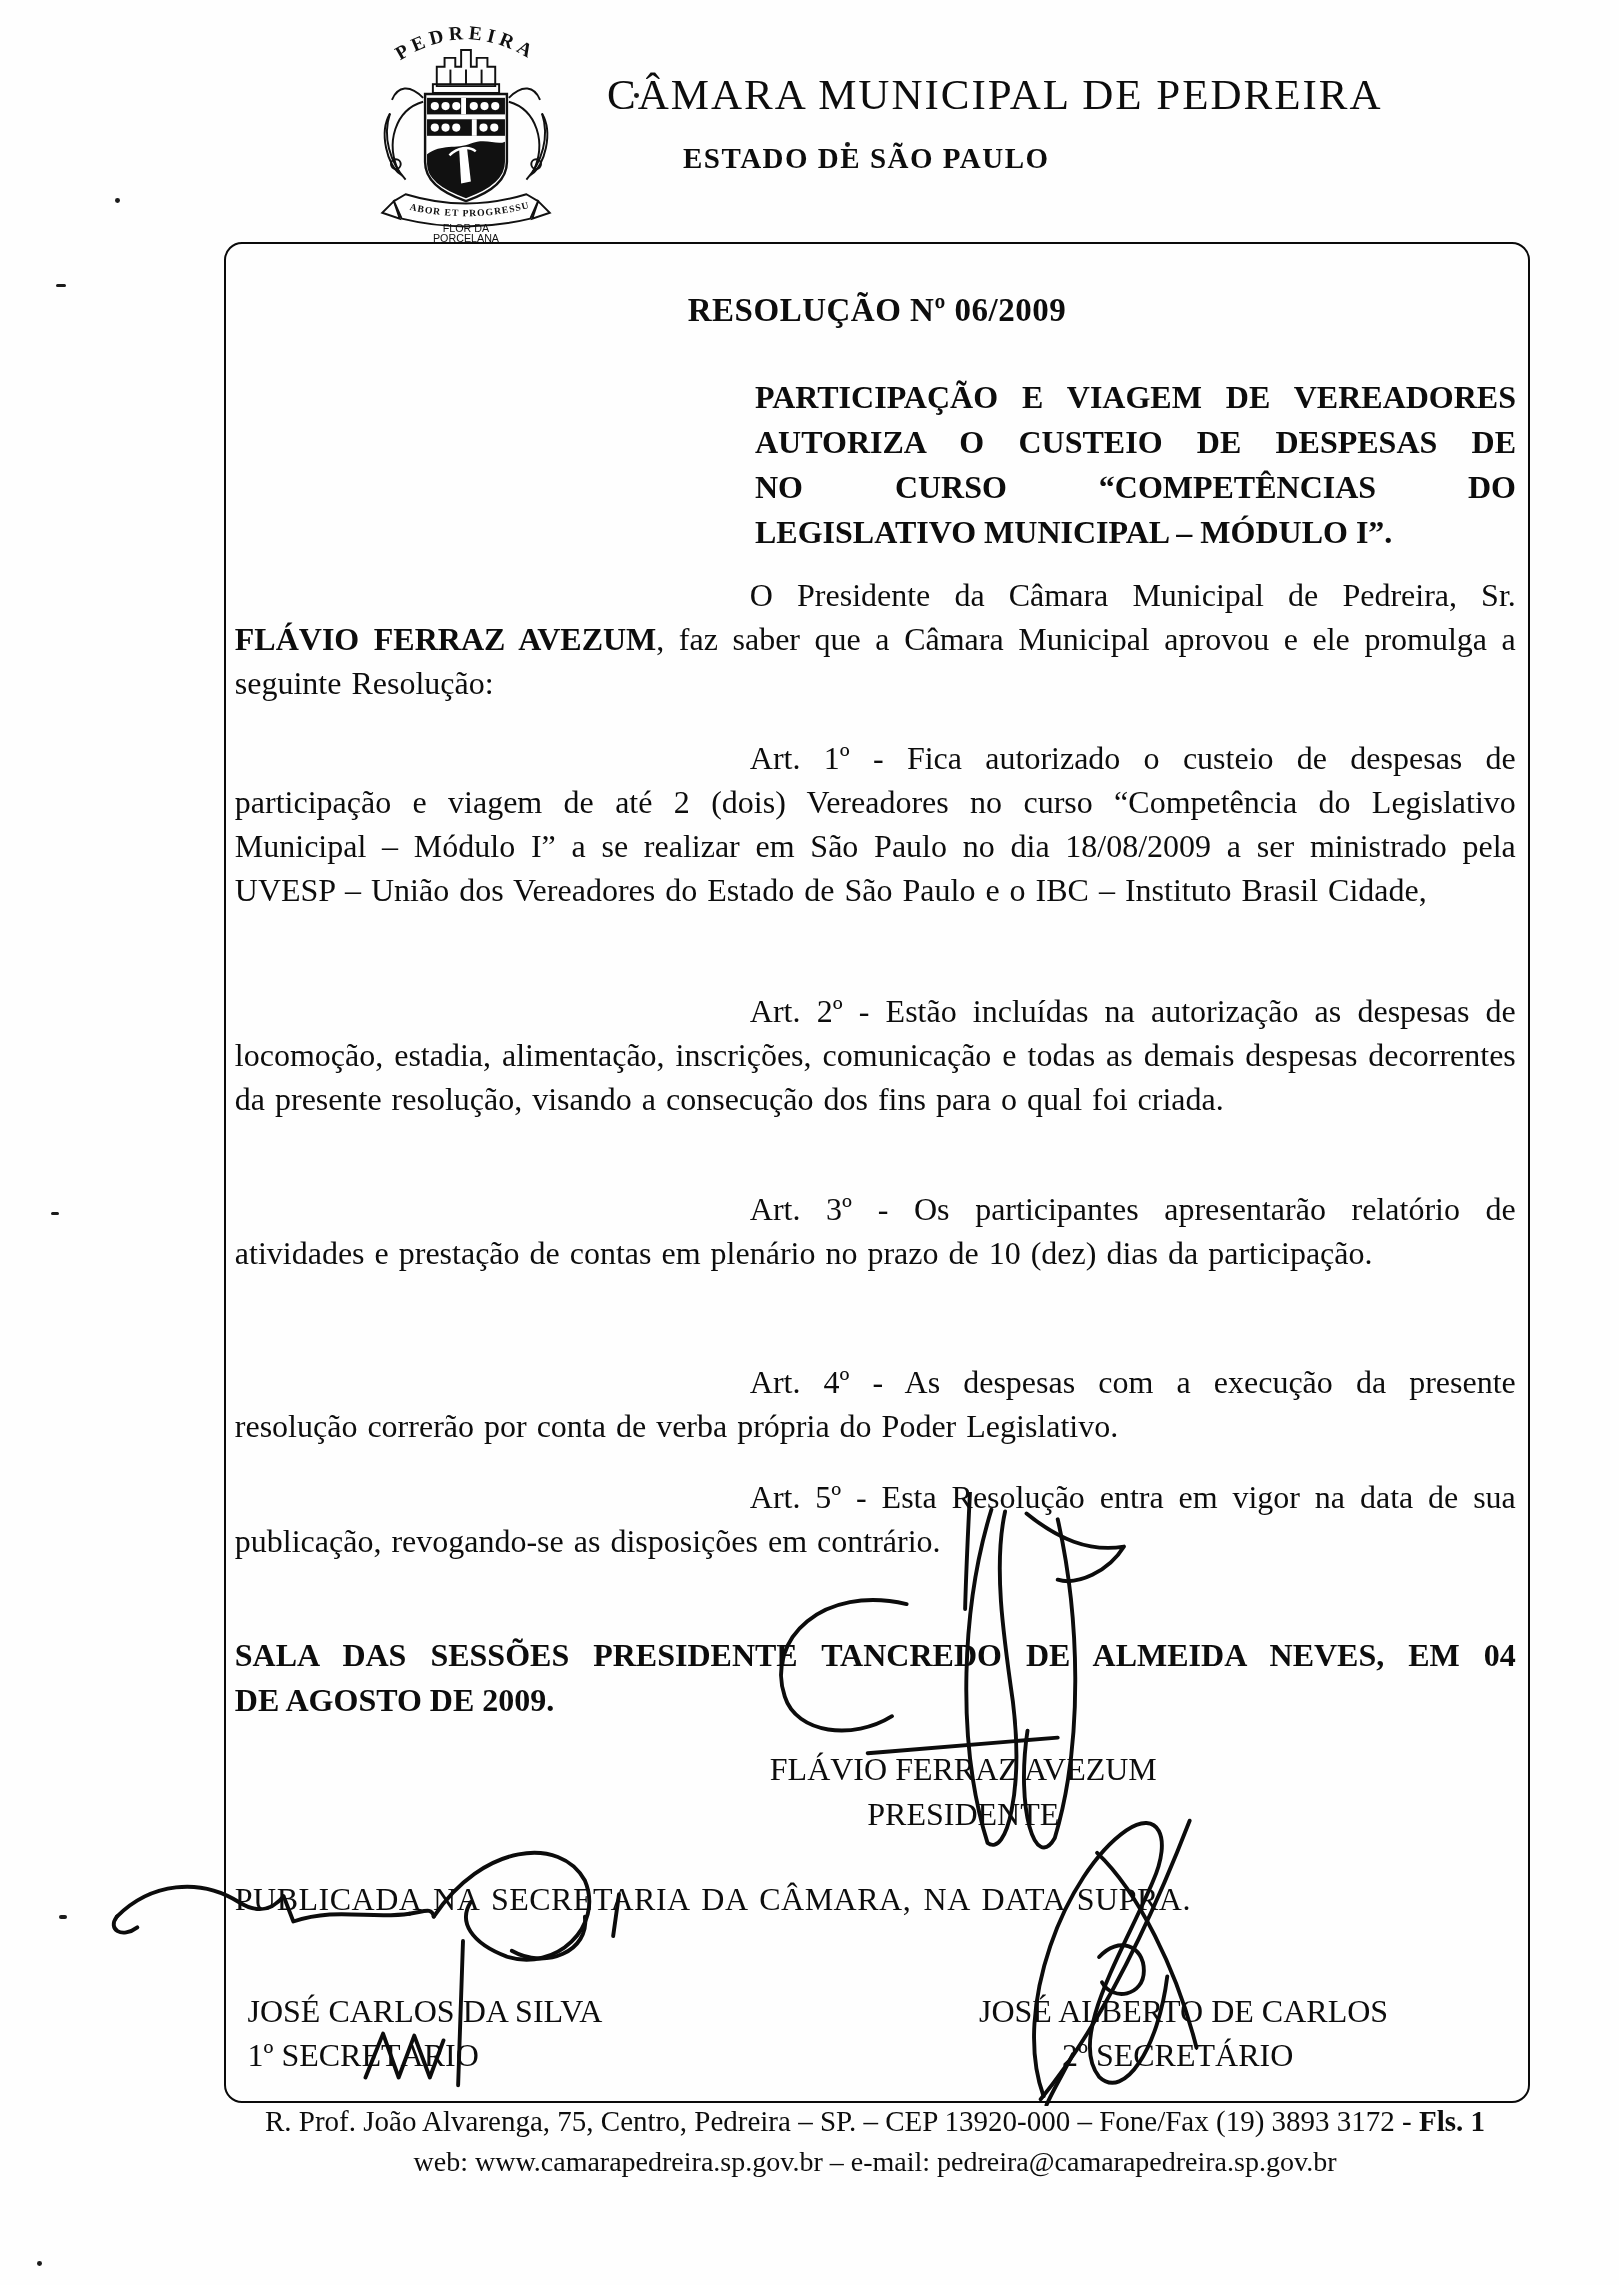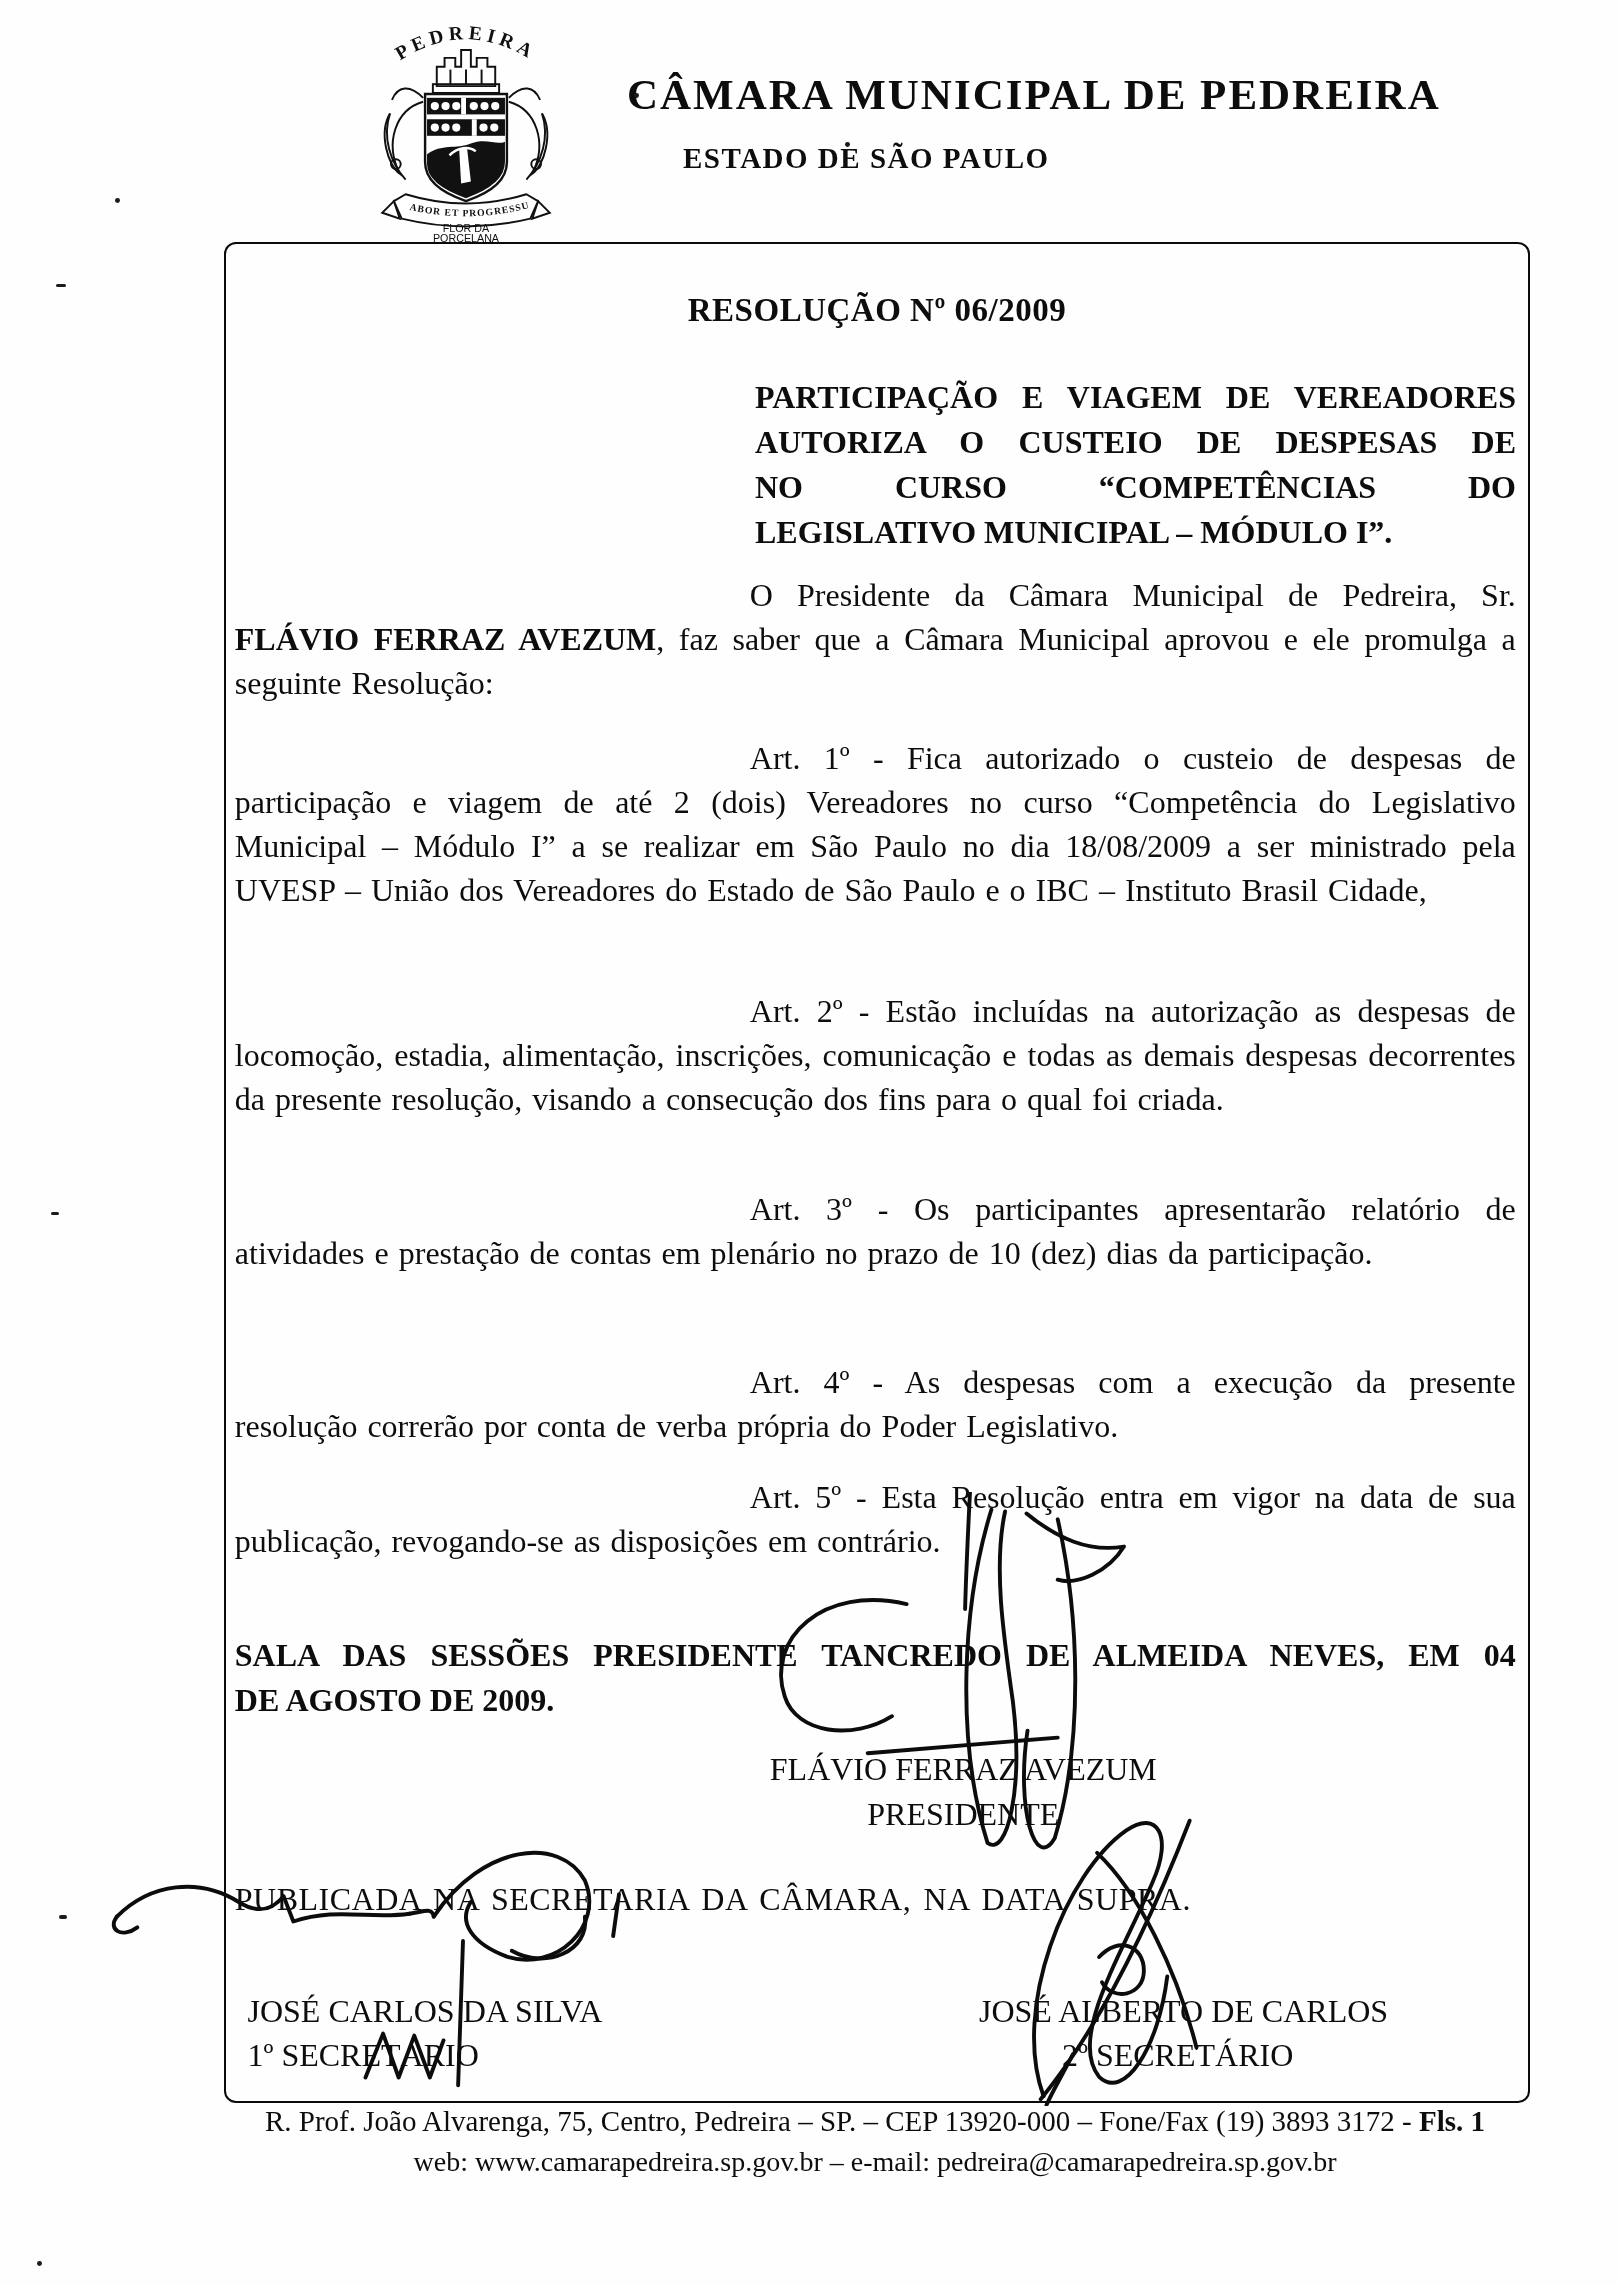--- a/index.html
+++ b/index.html
@@ -1,21 +1,21 @@
 <!DOCTYPE html>
 <html><head>
 <meta charset="utf-8">
 <style>
   html,body{margin:0;padding:0;background:#ffffff;}
   .page{position:relative;width:1620px;height:2285px;background:#fefefe;
         font-family:"Liberation Serif", serif;color:#0d0d0d;overflow:hidden;}
   .abs{position:absolute;}
-  .hdr-title{font-weight:bold;font-size:43px;letter-spacing:2px;text-align:center;white-space:nowrap;margin-left:20px;}
+  .hdr-title{font-weight:normal;font-size:43px;letter-spacing:2px;text-align:center;white-space:nowrap;}
   .hdr-sub{font-weight:bold;font-size:29px;letter-spacing:1.5px;text-align:left;white-space:nowrap;}
-  .doc-box{border:2.9px solid #0a0a0a;border-radius:12px;}
+  .doc-box{border:2.9px solid #0a0a0a;border-radius:18px;}
   .res-title{font-size:33px;font-weight:bold;text-align:center;letter-spacing:0.5px;padding-right:72px;}
   .para{font-size:32px;line-height:44px;text-align:justify;word-spacing:2px;}
   .indent{text-indent:515px;}
   .bold{font-weight:bold;}
   .hline{font-size:32px;line-height:45px;font-weight:bold;text-align:justify;}
   .jlast{text-align-last:justify;}
   .center-block{text-align:center;font-size:32px;line-height:45px;padding-left:88px;}
   .sign-name{font-size:32px;line-height:44px;white-space:nowrap;}
   .footer-line{font-size:29px;text-align:center;white-space:nowrap;}
   .sig path{fill:none;stroke:#0c0c0c;stroke-width:4;stroke-linecap:round;stroke-linejoin:round;}

